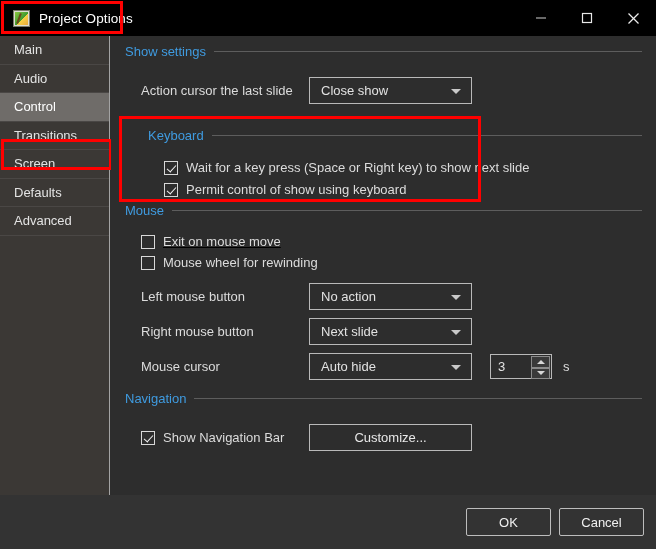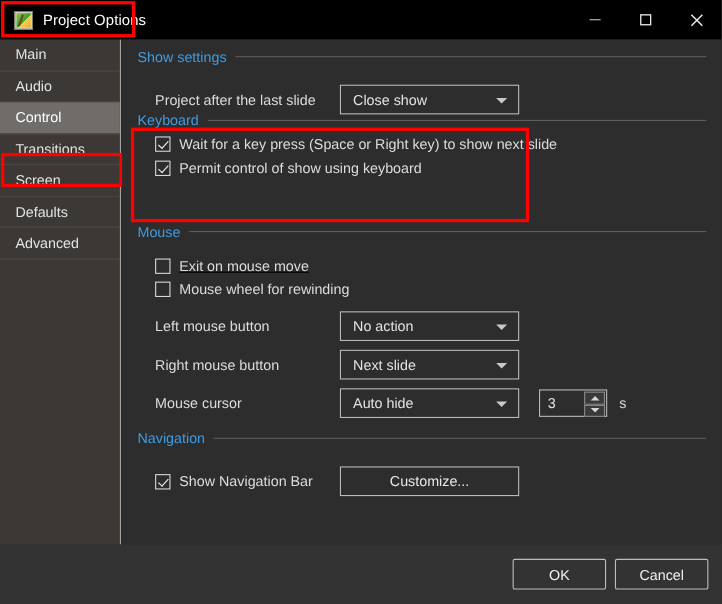--- a/index.html
+++ b/index.html
@@ -324,34 +324,34 @@
   </div>
 
   <div class="content">
 
     <div class="group" style="top:8px;">
       <div class="group-head">
         <span class="group-title">Show settings</span>
         <span class="group-rule"></span>
       </div>
       <div class="row" style="margin-top:18px;">
-        <span class="row-label" style="width:168px;">Project after the last slide</span>
+        <span class="row-label" style="width:168px;">Action cursor the last slide</span>
         <div class="dropdown">
           <span>Close show</span>
           <span class="dd-arrow"></span>
         </div>
       </div>
     </div>
 
-    <div class="group" style="top:66px;">
+    <div class="group" style="top:92px;padding-left:23px;">
       <div class="group-head">
         <span class="group-title">Keyboard</span>
         <span class="group-rule"></span>
       </div>
-      <div class="row" style="margin-top:6px;">
+      <div class="row" style="margin-top:17px;">
         <label class="cb">
           <span class="cb-box checked"></span>
           <span>Wait for a key press (Space or Right key) to show next slide</span>
         </label>
       </div>
       <div class="row" style="margin-top:7px;text-align:center;">
         <label class="cb">
           <span class="cb-box checked"></span>
           <span>Permit control of show using keyboard</span>
         </label>

